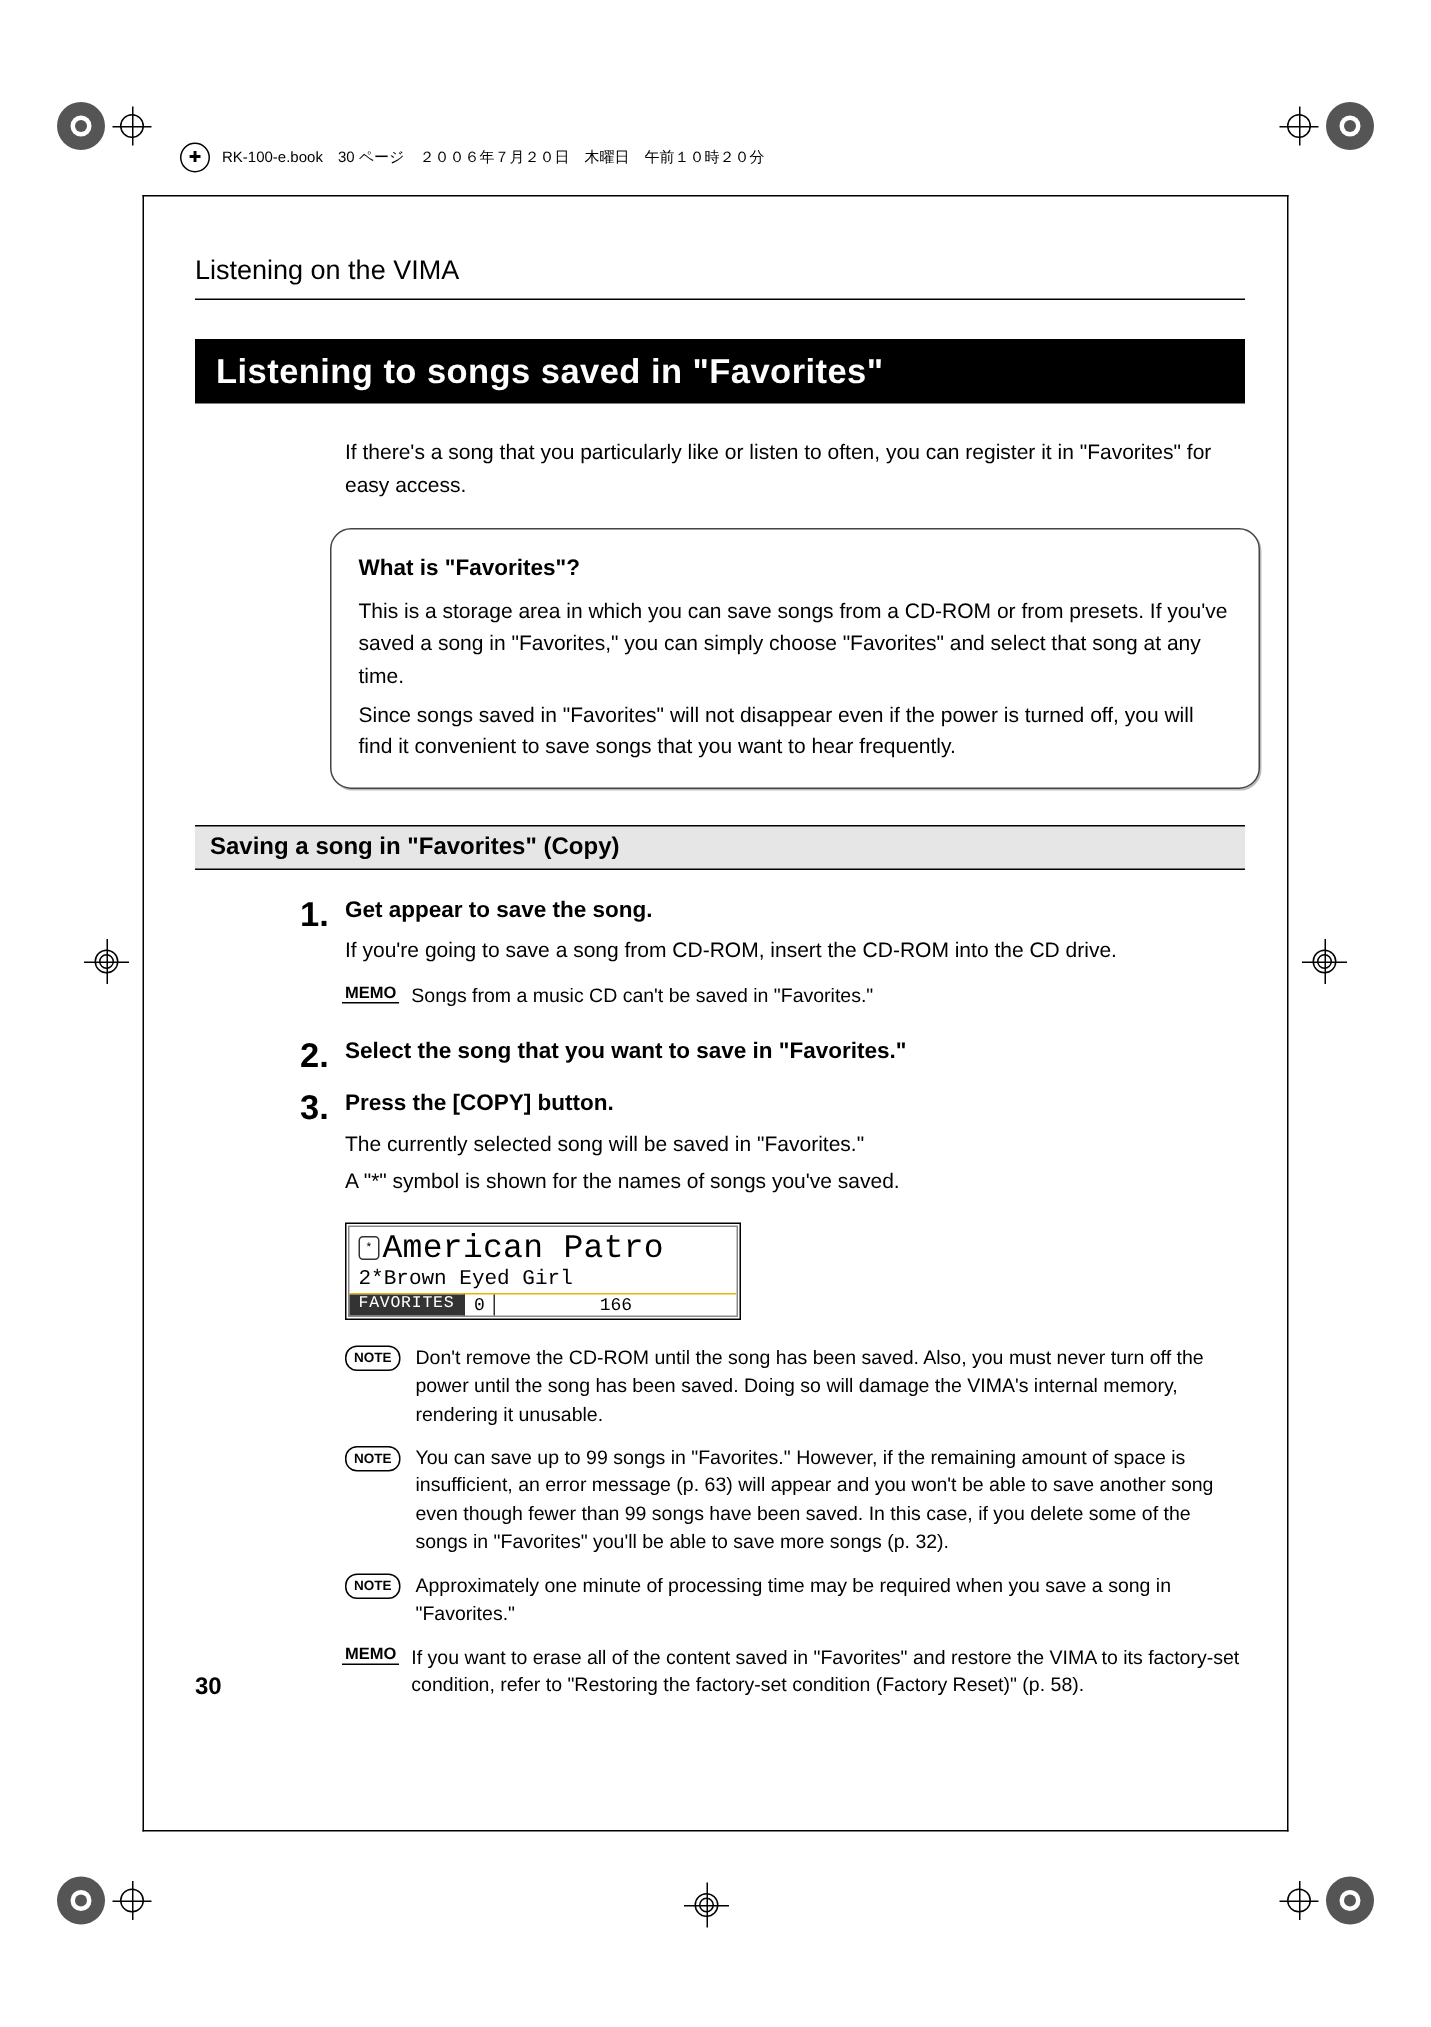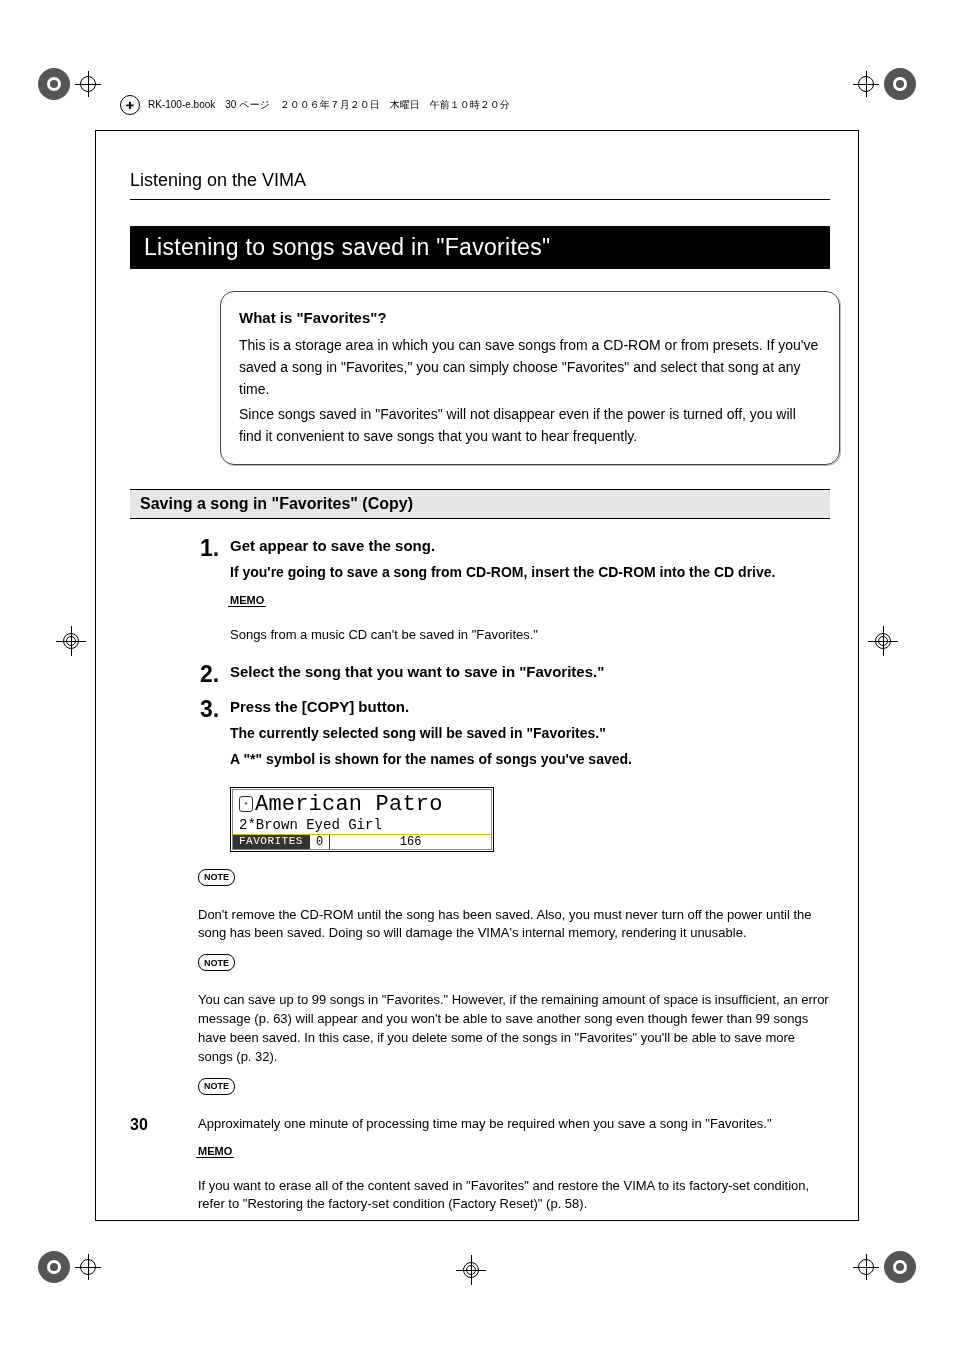--- a/index.html
+++ b/index.html
@@ -51,21 +51,21 @@
   }
   .running-rule {
     border-top: 1.5px solid #000;
     margin-bottom: 26px;
   }
 
   .title-bar {
     background: #000;
     color: #fff;
     font-size: 23px;
-    font-weight: normal;
+    font-weight: bold;
     padding: 8px 14px;
     margin-bottom: 22px;
     letter-spacing: 0.3px;
   }
 
   .intro {
     font-size: 14px;
     line-height: 1.55;
     margin-left: 100px;
     margin-right: 0px;
@@ -116,29 +116,27 @@
   }
   .step-title {
     font-weight: bold;
     font-size: 15px;
     margin-bottom: 8px;
   }
   .step-text {
     font-size: 14px;
     line-height: 1.55;
     margin-bottom: 10px;
-    font-weight: bold;
   }
 
   .tag-row {
     display: flex;
     align-items: flex-start;
     margin-bottom: 10px;
-    gap: 20px;
-    flex-direction: column;
+    gap: 10px;
   }
   .tag-note {
     border: 1.3px solid #000;
     border-radius: 8px;
     font-size: 9px;
     font-weight: bold;
     padding: 1px 5px;
     height: 13px;
     display:flex; align-items:center;
     flex-shrink:0;
@@ -205,21 +203,21 @@
   .lcd-foot div {
     border-right:1px solid #333;
     padding: 0 6px;
     font-size:12px;
   }
   .lcd-fav {
     background:#333; color:#fff; font-size:11px !important; letter-spacing:0.5px;
   }
   .lcd-foot div:last-child { border-right:none; flex:1; text-align:center; }
 
-  .notes-block { margin-left: 68px; margin-top:4px; }
+  .notes-block { margin-left: 100px; margin-top:4px; }
 
   .page-num {
     position: absolute;
     left: 130px;
     top: 1116px;
     font-weight: bold;
     font-size: 16px;
   }
 
   .gear {
@@ -331,20 +329,21 @@
   <span>RK-100-e.book　30 ページ　２００６年７月２０日　木曜日　午前１０時２０分</span>
 </div>
 
 <div class="page">
 
   <div class="running-head">Listening on the VIMA</div>
   <div class="running-rule"></div>
 
   <div class="title-bar">Listening to songs saved in "Favorites"</div>
 
+  <div class="intro">If there's a song that you particularly like or listen to often, you can register it in "Favorites" for easy access.</div>
 
   <div class="info-box">
     <h4>What is "Favorites"?</h4>
     <div>This is a storage area in which you can save songs from a CD-ROM or from presets. If you've saved a song in "Favorites," you can simply choose "Favorites" and select that song at any time.</div>
     <div style="margin-top:4px">Since songs saved in "Favorites" will not disappear even if the power is turned off, you will find it convenient to save songs that you want to hear frequently.</div>
   </div>
 
   <div class="sub-section">Saving a song in "Favorites" (Copy)</div>
 
   <div class="step">

